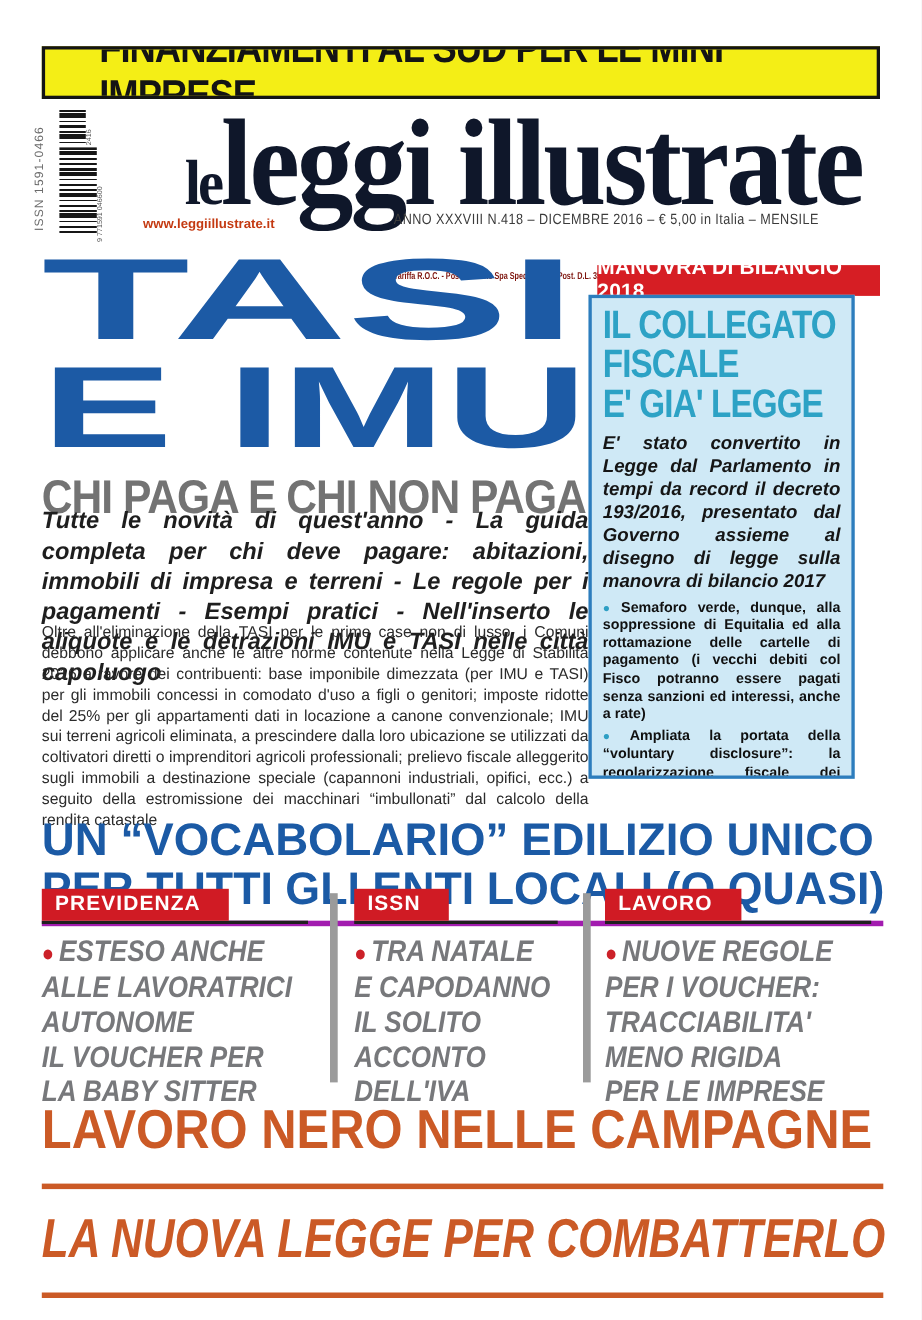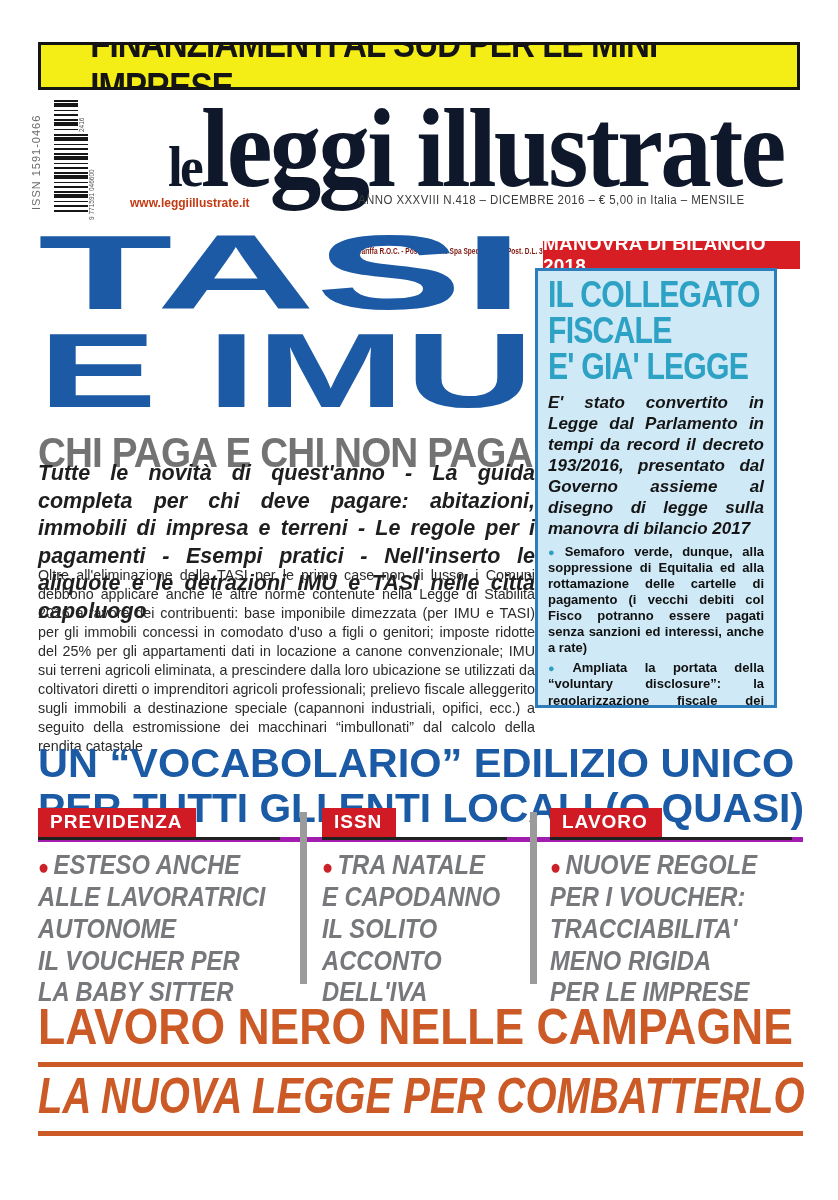--- a/index.html
+++ b/index.html
@@ -62,33 +62,33 @@
 
   
   .midhead{left:38px;top:706px;width:765px;color:#1b5aa5;font-weight:bold;line-height:1.08;
            border-bottom:5px solid #a21caf;padding-bottom:6px;margin-top:35px;}
   .midhead .m1{font-size:41.5px;transform:scaleX(1.0);}
   .midhead .m2{font-size:41.5px;transform:scaleX(0.98);}
 
   
   .colhdr{border-bottom:3px solid #202020;}
   .collabel{display:inline-block;background:#d01b24;color:#fff;font-size:19px;font-weight:bold;
-            letter-spacing:1px;padding:3px 14px 4px 12px;}
+            letter-spacing:1px;padding:3px 26px 4px 12px;}
   .coltext{margin-top:10px;color:#77787b;font-weight:bold;font-style:italic;font-size:27px;
            line-height:1.18;width:114%;transform:scaleX(0.88);transform-origin:0 0;}
   .col-dot{color:#cc2129;font-style:normal;font-size:21px;margin-right:5px;}
   .c1{left:38px;top:808px;width:242px;}
   .c2{left:322px;top:808px;width:185px;}
   .c3{left:550px;top:808px;width:242px;}
   .vdiv{top:812px;height:172px;width:7px;background:#9b9b9b;}
   .vd1{left:300px;} .vd2{left:530px;}
 
   
   .bot{left:38px;top:998px;width:765px;color:#cb5a26;font-weight:bold;}
-  .bot-line{border-bottom:5px solid #cb5a26;padding-bottom:6px;margin-bottom:0;}
+  .bot-line{border-bottom:5px solid #cb5a26;padding-bottom:20px;margin-bottom:16px;}
   .bot .b1{font-size:50px;transform:scaleX(0.89);}
   .bot .b2{font-size:50px;font-style:italic;transform:scaleX(0.80);}
 </style>
 </head>
 <body>
 
 <div class="page">
 
   <div class="abs banner">
     <span>FINANZIAMENTI AL SUD PER LE MINI IMPRESE</span>

